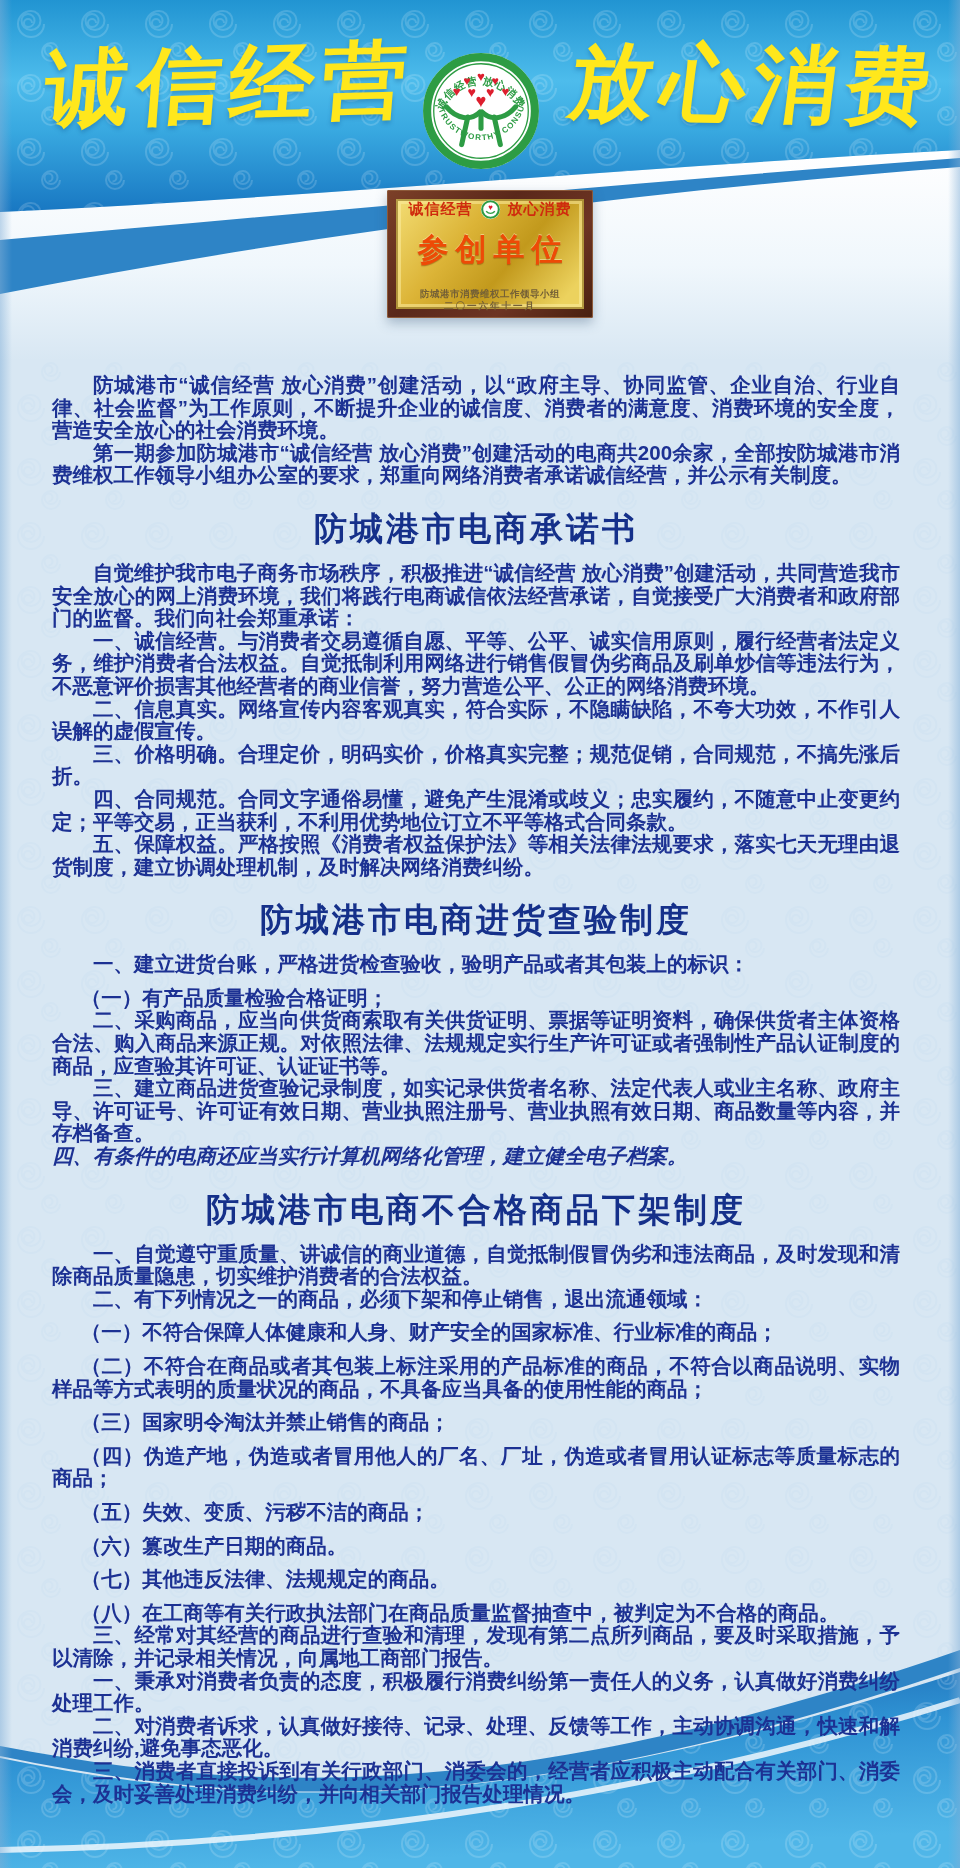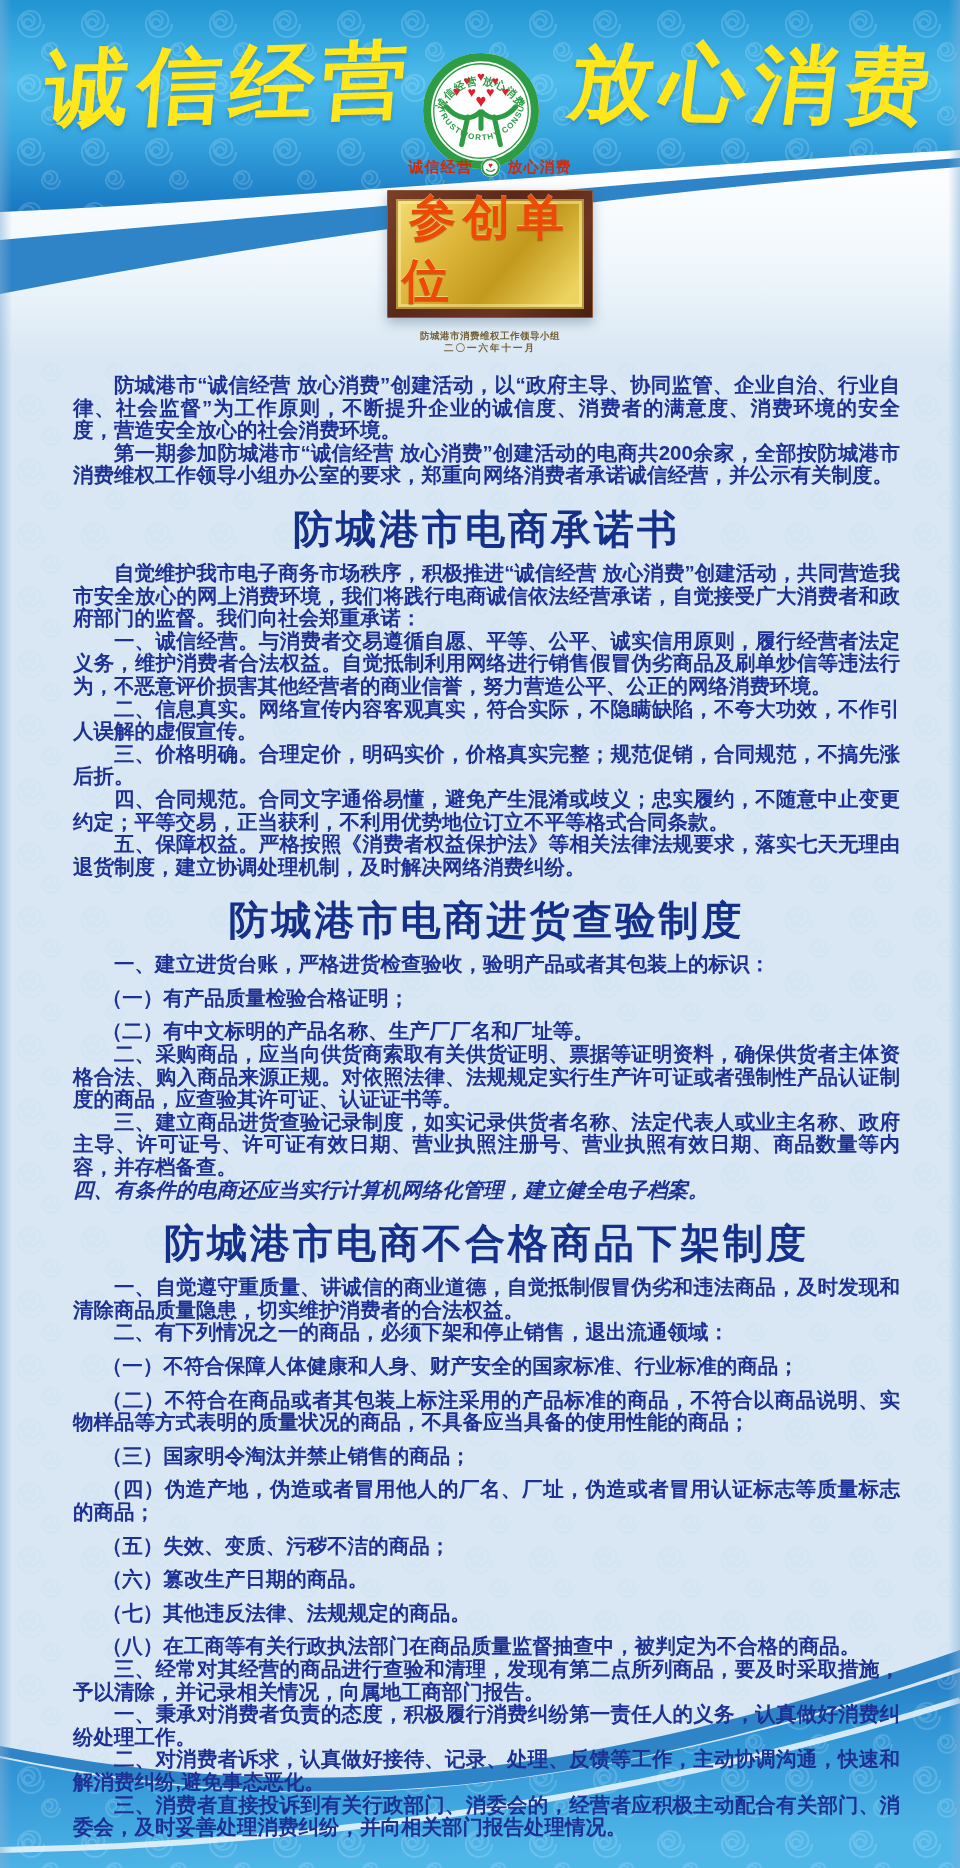--- a/index.html
+++ b/index.html
@@ -35,42 +35,42 @@
     width:100%;height:100%;box-sizing:border-box;
     background:linear-gradient(130deg,#f3dd74,#dcb437 35%,#c2991c 60%,#ecd25e 90%);
     box-shadow:inset 0 0 0 2px rgba(125,95,10,.55), inset 0 0 0 5px rgba(252,236,160,.55);
     display:flex;flex-direction:column;align-items:center;justify-content:center;
     padding:4px 6px;
   }
   .plaque-row1{display:flex;align-items:center;gap:7px;margin-top:2px;}
   .plaque-row1 .seg{font-size:15px;font-weight:700;color:#cf2b0e;letter-spacing:1px;}
   .plaque-mini-logo{width:21px;height:21px;}
   .plaque-title{
-    font-size:47px;font-weight:700;color:#ee4a06;letter-spacing:7px;
+    font-size:31px;font-weight:700;color:#ee4a06;letter-spacing:7px;
     margin-top:9px;text-indent:7px;
     text-shadow:0 1px 1px rgba(110,60,0,.45), 0 -1px 0 rgba(255,245,200,.5);
   }
   .plaque-foot{margin-top:17px;text-align:center;color:#746036;font-weight:700;}
   .plaque-issuer{font-size:9.5px;line-height:12px;letter-spacing:.5px;}
   .plaque-date{font-size:9.5px;line-height:12px;letter-spacing:2px;}
   
   .content{
-    position:absolute;top:0;left:73px;right:60px;padding-top:374px;
+    position:absolute;top:0;left:52px;right:60px;padding-top:374px;
     color:#1c3193;z-index:3;
   }
   .para{
     margin:0;font-size:20.5px;line-height:22.6px;font-weight:600;
     text-align:justify;text-indent:2em;
     font-family:"Liberation Sans","DejaVu Sans",sans-serif;
   }
   .para.paren{text-indent:1.4em;margin-top:11px;}
   .para.flush{text-indent:0;font-style:italic;}
   .sec-title{
     margin:20px 0 11px;text-align:center;
-    font-size:40px;line-height:44px;font-weight:700;
+    font-size:33px;line-height:44px;font-weight:700;
     letter-spacing:3px;color:#15308a;
   }
   
   .edge{position:absolute;top:0;bottom:0;width:12px;z-index:4;pointer-events:none;}
   .edge.l{left:0;background:linear-gradient(90deg,rgba(130,175,215,.5),rgba(130,175,215,0));}
   .edge.r{right:0;background:linear-gradient(270deg,rgba(130,175,215,.5),rgba(130,175,215,0));}
 </style>
 </head>
 <body>
 
@@ -198,21 +198,20 @@
             <p class="para">三、价格明确。合理定价，明码实价，价格真实完整；规范促销，合同规范，不搞先涨后折。</p>
             <p class="para">四、合同规范。合同文字通俗易懂，避免产生混淆或歧义；忠实履约，不随意中止变更约定；平等交易，正当获利，不利用优势地位订立不平等格式合同条款。</p>
             <p class="para">五、保障权益。严格按照《消费者权益保护法》等相关法律法规要求，落实七天无理由退货制度，建立协调处理机制，及时解决网络消费纠纷。</p>
           </div>
   </section>
         <section class="rule-section">
     <h2 class="sec-title">防城港市电商进货查验制度</h2>
     <div class="sec-body">
             <p class="para">一、建立进货台账，严格进货检查验收，验明产品或者其包装上的标识：</p>
             <p class="para paren">（一）有产品质量检验合格证明；</p>
-            <p class="para paren">（二）有中文标明的产品名称、生产厂厂名和厂址等。</p>
             <p class="para">二、采购商品，应当向供货商索取有关供货证明、票据等证明资料，确保供货者主体资格合法、购入商品来源正规。对依照法律、法规规定实行生产许可证或者强制性产品认证制度的商品，应查验其许可证、认证证书等。</p>
             <p class="para">三、建立商品进货查验记录制度，如实记录供货者名称、法定代表人或业主名称、政府主导、许可证号、许可证有效日期、营业执照注册号、营业执照有效日期、商品数量等内容，并存档备查。</p>
             <p class="para flush">四、有条件的电商还应当实行计算机网络化管理，建立健全电子档案。</p>
           </div>
   </section>
         <section class="rule-section">
     <h2 class="sec-title">防城港市电商不合格商品下架制度</h2>
     <div class="sec-body">
             <p class="para">一、自觉遵守重质量、讲诚信的商业道德，自觉抵制假冒伪劣和违法商品，及时发现和清除商品质量隐患，切实维护消费者的合法权益。</p>
             <p class="para">二、有下列情况之一的商品，必须下架和停止销售，退出流通领域：</p>

